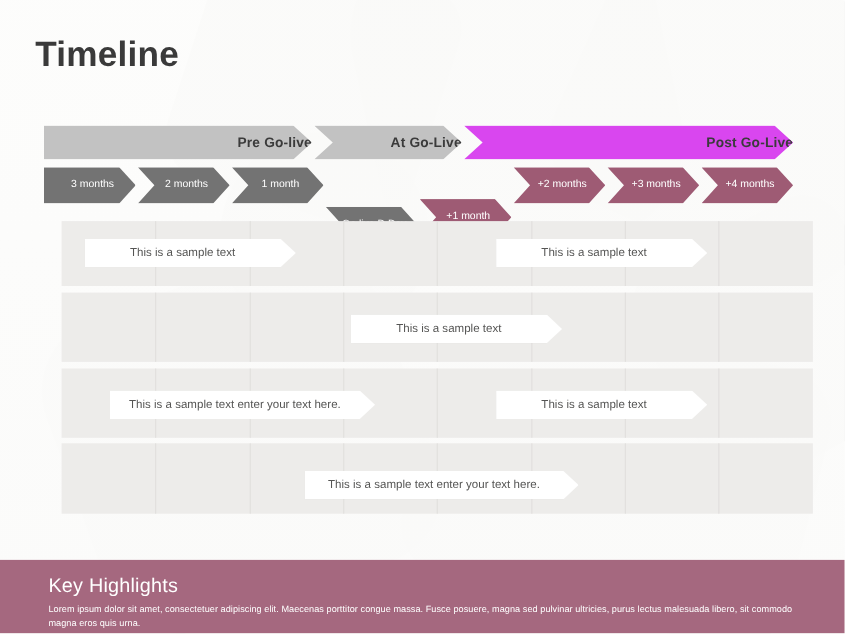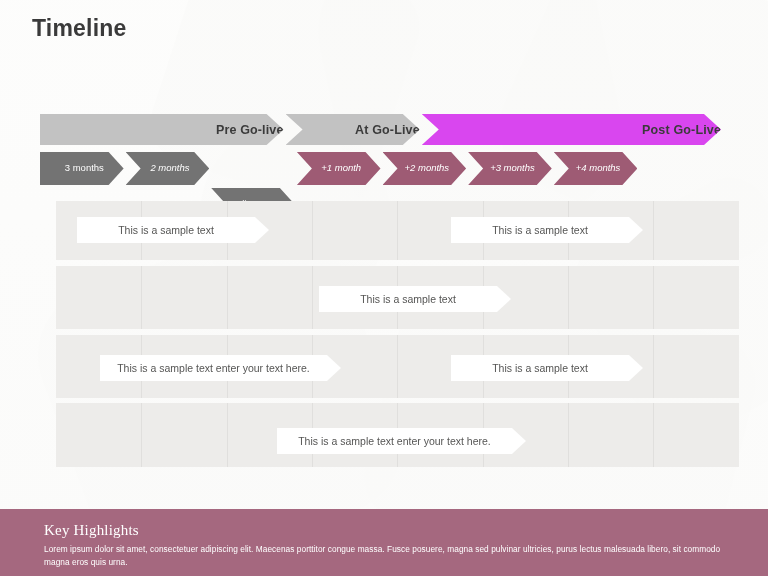--- a/index.html
+++ b/index.html
@@ -32,22 +32,22 @@
   .bw5 { left:380px; top:300px;  width:360px; height:260px; transform:rotate(14deg); border-radius:50px; background:#efefec; }
   .bw6 { left:200px; top:120px;  width:190px; height:190px; transform:rotate(40deg); border-radius:50%; background:#f1f0ee; }
   .bw7 { left:600px; top:200px;  width:210px; height:220px; transform:rotate(-28deg); border-radius:40px; background:#eeeeec; }
   .bg-fade {
     position:absolute; inset:0;
     background:linear-gradient(180deg, rgba(253,253,252,.80) 0%, rgba(252,252,251,.88) 45%, rgba(251,251,250,.93) 100%);
   }
 
   
   #title {
-    position:absolute; left:32px; top:15px;
-    font-size:23px; font-weight:bold;
+    position:absolute; left:32px; top:31px;
+    font-size:32px; font-weight:bold;
     color:#3a3a3a; letter-spacing:.2px;
   }
 
   
   #phase-band { position:absolute; left:40px; top:114px; width:683px; height:31px; display:flex; }
   .phase {
     position:relative;
     height:31px;
     background:#c2c2c2;
     display:flex; align-items:center; justify-content:flex-end;
@@ -67,21 +67,20 @@
     position:relative;
     height:33px;
     display:flex; align-items:center; justify-content:center;
     color:#ffffff; font-size:9.5px;
     text-align:center; line-height:1.12;
     clip-path:polygon(0 0, calc(100% - 15px) 0, 100% 50%, calc(100% - 15px) 100%, 0 100%);
     margin-right:2px;
   }
   .milestone.has-notch {
     clip-path:polygon(0 0, calc(100% - 15px) 0, 100% 50%, calc(100% - 15px) 100%, 0 100%, 15px 50%);
-    font-style:italic;
   }
   .milestone span { padding-left:5px; }
 
   
   #content-band { position:absolute; left:56px; top:201px; width:683px; height:232px; }
   .row {
     position:absolute; left:0; width:683px;
     background:#edecea;
   }
   .gridlines { position:absolute; inset:0; pointer-events:none; }
@@ -104,21 +103,21 @@
   .callout span { padding-right:14px; }
 
   
   #key-highlights {
     position:absolute; left:0; bottom:0;
     width:768px; height:67px;
     background:#a5687f;
     padding:13px 44px 0 44px;
     color:#ffffff;
   }
-  #kh-title { font-size:15px; font-weight:normal; letter-spacing:.2px; margin-bottom:4px;font-family:Liberation Serif, serif; }
+  #kh-title { font-size:18px; font-weight:normal; letter-spacing:.2px; margin-bottom:4px; }
   #kh-body  { font-size:8.3px; line-height:1.62; letter-spacing:.05px; max-width:690px; }
 </style>
 </head>
 <body>
 
 <div id="slide">
 
   <div class="bg-wash">
     <i class="bw1"></i>
     <i class="bw2"></i>
@@ -144,24 +143,27 @@
       </div>
     </div>
 
   <div id="milestone-band">
       <div class="milestone" style="width: 83.625px; background: rgb(115, 115, 115);">
         <span>3 months</span>
       </div>
       <div class="milestone has-notch" style="width: 83.625px; background: rgb(115, 115, 115);">
         <span>2 months</span>
       </div>
+      <div class="milestone has-notch" style="width: 83.625px; background: rgb(115, 115, 115);">
+        <span>1 month</span>
+      </div>
       <div class="milestone has-notch" style="width: 83.625px; background: rgb(115, 115, 115); margin-top: 36px;">
         <span>Go live D Day</span>
       </div>
-      <div class="milestone has-notch" style="width: 83.625px; background: rgb(158, 91, 116);">
+      <div class="milestone has-notch" style="width: 83.625px; background: rgb(158, 91, 116); margin-top: 29px;">
         <span>+1 month</span>
       </div>
       <div class="milestone has-notch" style="width: 83.625px; background: rgb(158, 91, 116);">
         <span>+2 months</span>
       </div>
       <div class="milestone has-notch" style="width: 83.625px; background: rgb(158, 91, 116);">
         <span>+3 months</span>
       </div>
       <div class="milestone has-notch" style="width: 83.625px; background: rgb(158, 91, 116);">
         <span>+4 months</span>

